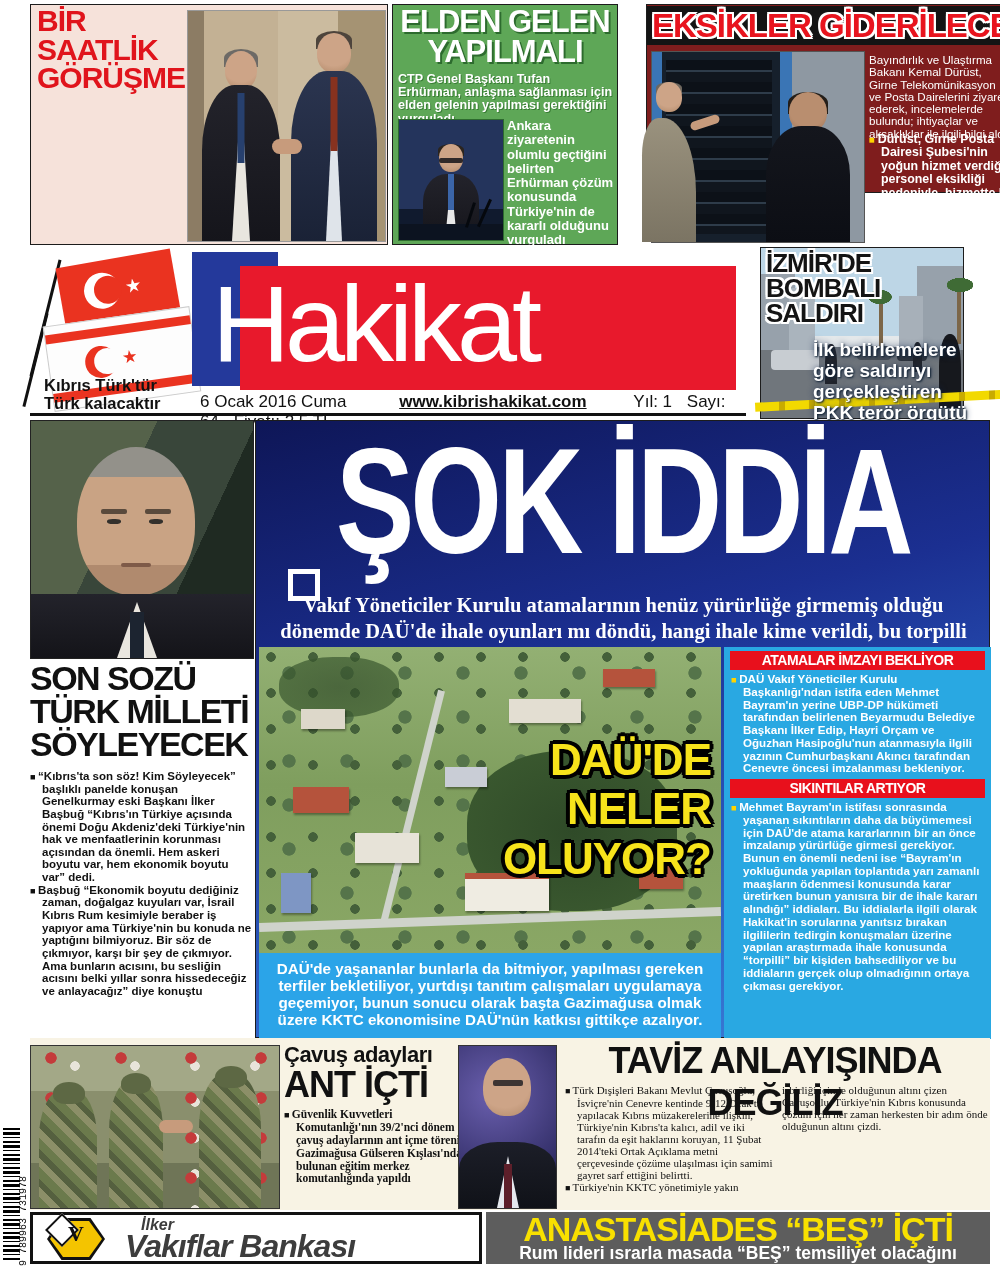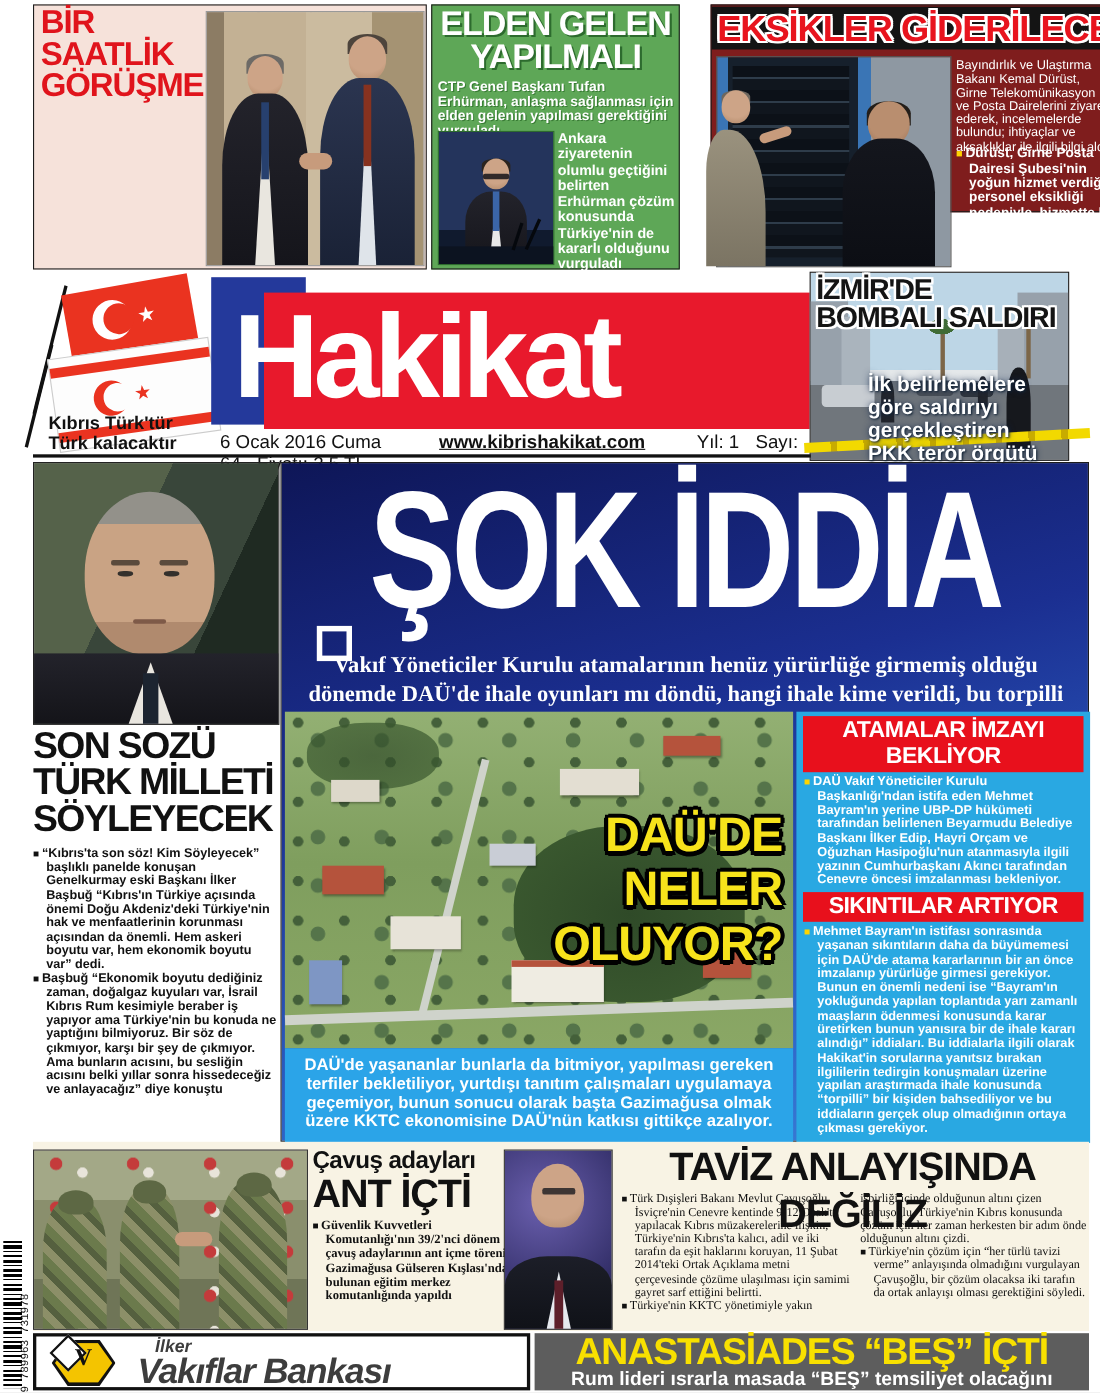--- a/index.html
+++ b/index.html
@@ -46,27 +46,27 @@
   #flagpoles .pole{position:absolute;background:#111;}
   #flag-tr{left:60px;top:258px;width:116px;height:62px;background:#ea3320;transform:rotate(-10deg);}
   #flag-trnc{left:48px;top:316px;width:146px;height:84px;background:#fdfdfd;transform:rotate(-8deg);border:1px solid #ccc;}
   #flag-trnc .stripe{position:absolute;left:0;width:100%;height:9px;background:#ea3320;}
   .cres{position:absolute;border-radius:50%;}
   .cres::after{content:"";position:absolute;border-radius:50%;}
   .star{position:absolute;clip-path:polygon(50% 0%,61% 35%,98% 35%,68% 57%,79% 91%,50% 70%,21% 91%,32% 57%,2% 35%,39% 35%);}
   #slogan{left:44px;top:376px;font-size:16.5px;font-weight:bold;color:#111;line-height:1.1;}
   #logo-blue{left:192px;top:252px;width:86px;height:134px;background:#24399b;}
   #logo-red{left:240px;top:266px;width:496px;height:124px;background:#e8192c;}
-  #logo-text{left:212px;top:268px;width:530px;color:#fff;font-weight:bold;font-size:108px;line-height:112px;letter-spacing:-5px;}
+  #logo-text{left:212px;top:268px;width:530px;color:#fff;font-weight:normal;font-size:108px;line-height:112px;letter-spacing:-5px;}
   #date-row{left:200px;top:392px;width:545px;font-size:17px;color:#111;}
   #date-row .site{font-weight:bold;}
   #masthead-rule{left:30px;top:413px;width:716px;height:3px;background:#111;}
 
   
-  #izmir{left:736px;top:247px;width:236px;height:172px;
+  #izmir{left:760px;top:247px;width:204px;height:172px;
      background:linear-gradient(180deg,#bdd6e6 0 52%,#e4e8ea 52% 58%,#70767c 58%);}
   #izmir .hl{left:5px;top:3px;color:#141414;font-weight:bold;font-size:26px;line-height:.97;letter-spacing:-1px;}
   #izmir .cap{left:52px;top:92px;width:160px;text-align:left;color:#fff;font-weight:bold;font-size:19px;line-height:1.1;
      text-shadow:1px 1px 2px #123,0 0 6px rgba(20,40,80,.8);}
   .bldg{position:absolute;background:#97a1ab;}
   #izmir .tape{left:-6px;top:148px;width:260px;height:9px;background:repeating-linear-gradient(90deg,#f2d900 0 24px,#c8ab00 24px 30px);transform:rotate(-3deg);}
   .palm-trunk{position:absolute;width:4px;background:#7c6648;}
   .palm-crown{position:absolute;width:30px;height:18px;background:radial-gradient(ellipse at center,#3f6b35 0 55%,transparent 56%);}
   .figure{position:absolute;background:#23262c;border-radius:45% 45% 0 0;}
   .car{position:absolute;border-radius:4px;}
@@ -80,21 +80,21 @@
   #photo-aerial{left:3px;top:226px;width:462px;height:306px;
      background:radial-gradient(circle 5px at 12px 10px,#44603a 90%,transparent),radial-gradient(circle 7px at 30px 26px,#55744a 90%,transparent),
                 linear-gradient(180deg,#93b073 0%,#7f9e5e 45%,#8aa765 100%);
      background-size:42px 36px,58px 44px,100% 100%;}
   .grove{position:absolute;background:radial-gradient(#2f4a28,#3d5c31);border-radius:45%;}
   .road{position:absolute;background:#cfd3cb;}
   .roof{position:absolute;box-shadow:1px 2px 2px rgba(0,0,0,.35);}
   #dau-overlay{right:10px;top:88px;text-align:right;color:#f7e31b;font-weight:bold;font-size:44px;line-height:1.12;letter-spacing:-1px;}
   #lead .cap{left:3px;top:532px;width:462px;height:86px;background:#2ba4e8;box-sizing:border-box;padding:7px 8px;color:#fff;font-weight:bold;font-size:15.2px;line-height:1.12;text-align:center;}
   #right-panel{left:468px;top:226px;width:267px;height:392px;background:#29a8e2;overflow:hidden;}
-  #right-panel .rh{margin:4px 6px 3px;background:#e8101c;color:#fff;font-weight:bold;font-size:21px;text-align:center;letter-spacing:-.5px;padding:1px 10px 2px;}
+  #right-panel .rh{margin:4px 6px 3px;background:#e8101c;color:#fff;font-weight:bold;font-size:14px;text-align:center;letter-spacing:-.5px;padding:1px 10px 2px;}
   #right-panel .tx{margin:0 7px 4px;color:#fff;font-weight:bold;font-size:11.6px;line-height:1.1;}
 
   
   #photo-basbug{left:30px;top:420px;width:222px;height:237px;border:1px solid #222;
      background:linear-gradient(115deg,#55624a 0 38%,#39463a 38% 68%,#1f2a22 68%);}
   #left-art .hl{left:30px;top:662px;width:224px;color:#111;font-weight:bold;font-size:34px;line-height:.97;letter-spacing:-1.5px;}
   #left-art .body{left:30px;top:770px;width:223px;font-size:11.5px;font-weight:bold;line-height:1.1;color:#111;}
 
   
   #band{left:30px;top:1038px;width:960px;height:172px;background:#f8f3e4;}
@@ -336,21 +336,20 @@
       <div class="abs" style="left:45px;bottom:0;width:8px;height:44px;background:#5d1f2a;"></div>
     </div>
     <div id="taviz">
       <div class="abs hl">TAVİZ ANLAYIŞINDA DEĞİLİZ</div>
       <div class="abs col c1 serif">
         <div class="sq">Türk Dışişleri Bakanı Mevlut Çavuşoğlu, İsviçre'nin Cenevre kentinde 9-12 Ocak'ta yapılacak Kıbrıs müzakerelerine ilişkin, Türkiye'nin Kıbrıs'ta kalıcı, adil ve iki tarafın da eşit haklarını koruyan, 11 Şubat 2014'teki Ortak Açıklama metni çerçevesinde çözüme ulaşılması için samimi gayret sarf ettiğini belirtti.</div>
         <div class="sq">Türkiye'nin KKTC yönetimiyle yakın</div>
       </div>
       <div class="abs col c2 serif">
         <div>işbirliği içinde olduğunun altını çizen Çavuşoğlu, Türkiye'nin Kıbrıs konusunda çözüm için her zaman herkesten bir adım önde olduğunun altını çizdi.</div>
-        <div class="sq">Türkiye'nin çözüm için “her türlü tavizi verme” anlayışında olmadığını vurgulayan Çavuşoğlu, bir çözüm olacaksa iki tarafın da ortak anlayışı olması gerektiğini söyledi.</div>
       </div>
     </div>
   </div>
 
   <div id="bank" class="abs">
     <div id="hex-outer" class="abs">
       <div id="hex-inner" class="abs"></div>
     </div>
     <div id="hex-diamond" class="abs"></div>
     <div id="hex-v" class="abs" style="left:14px;">V</div>

